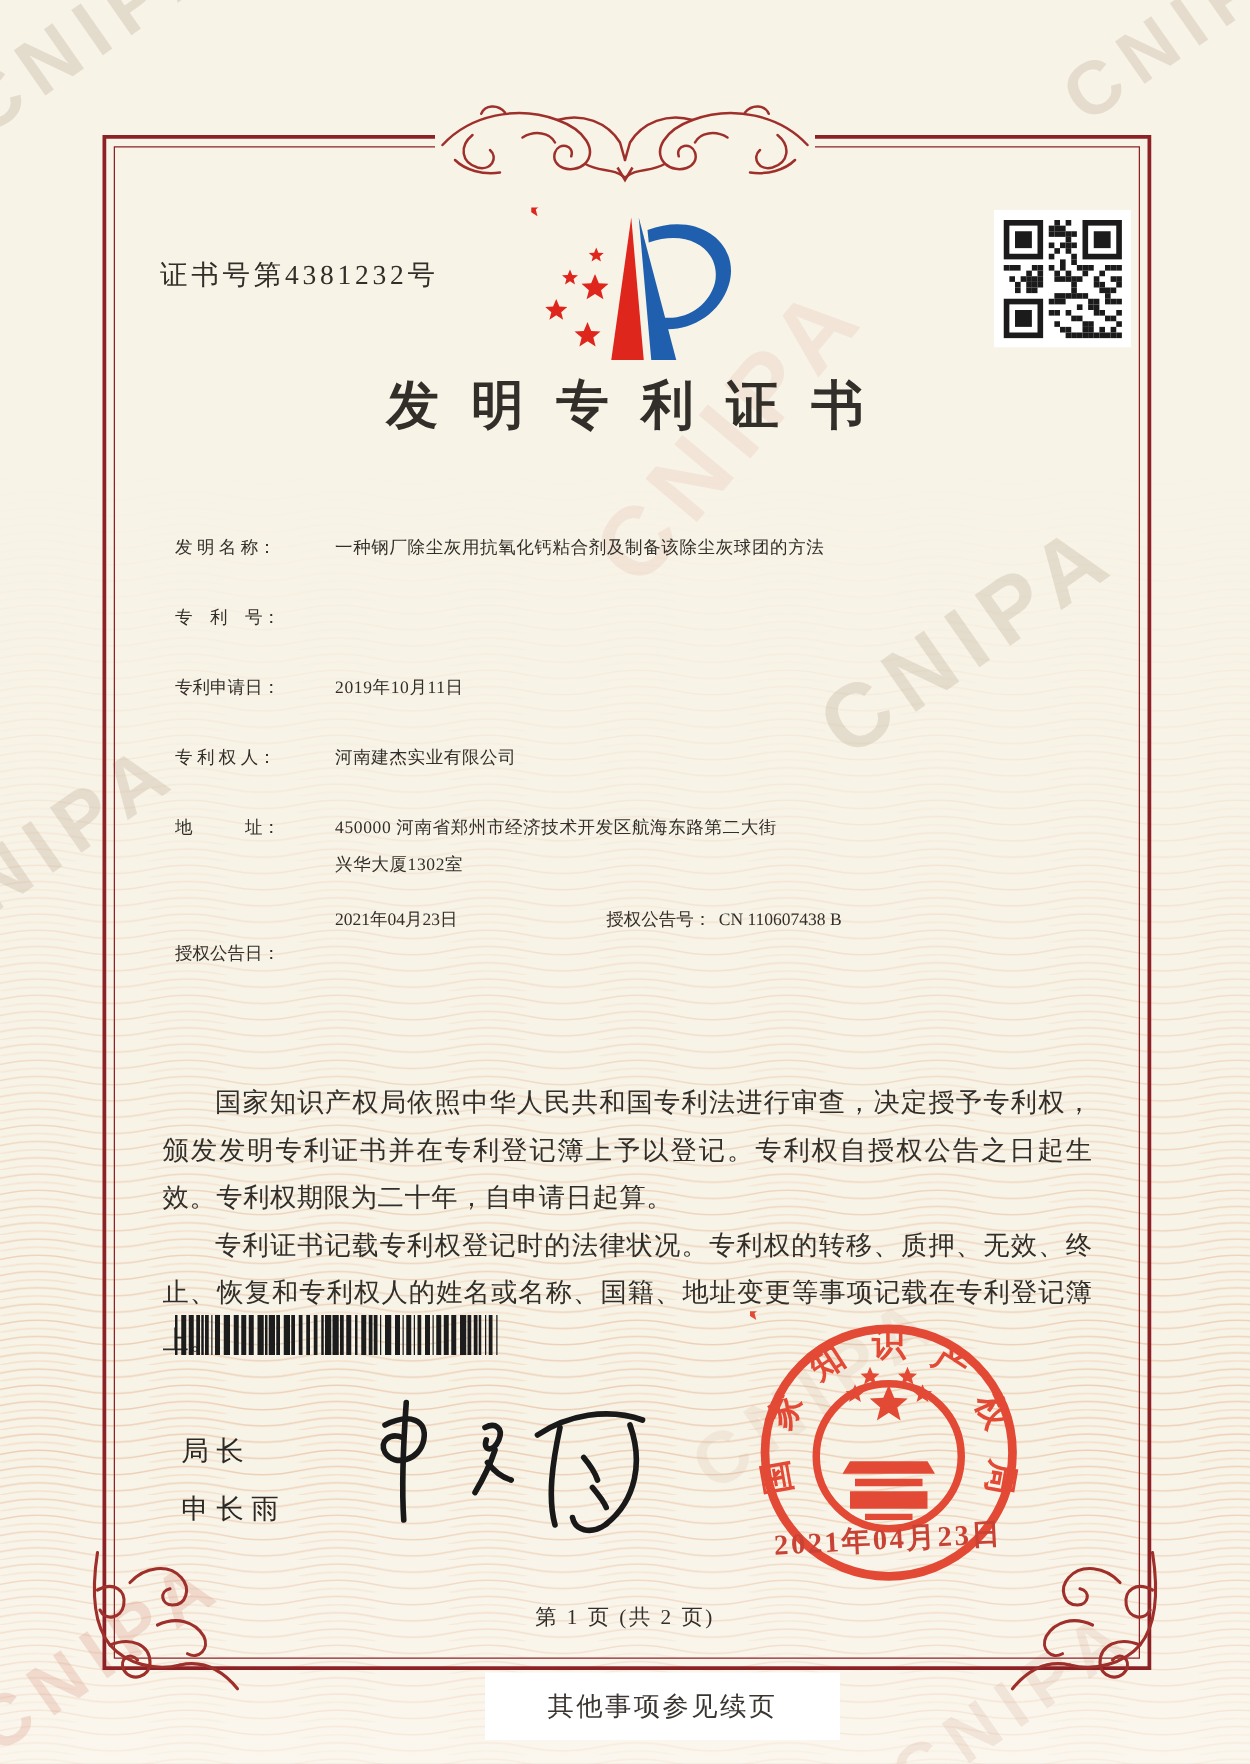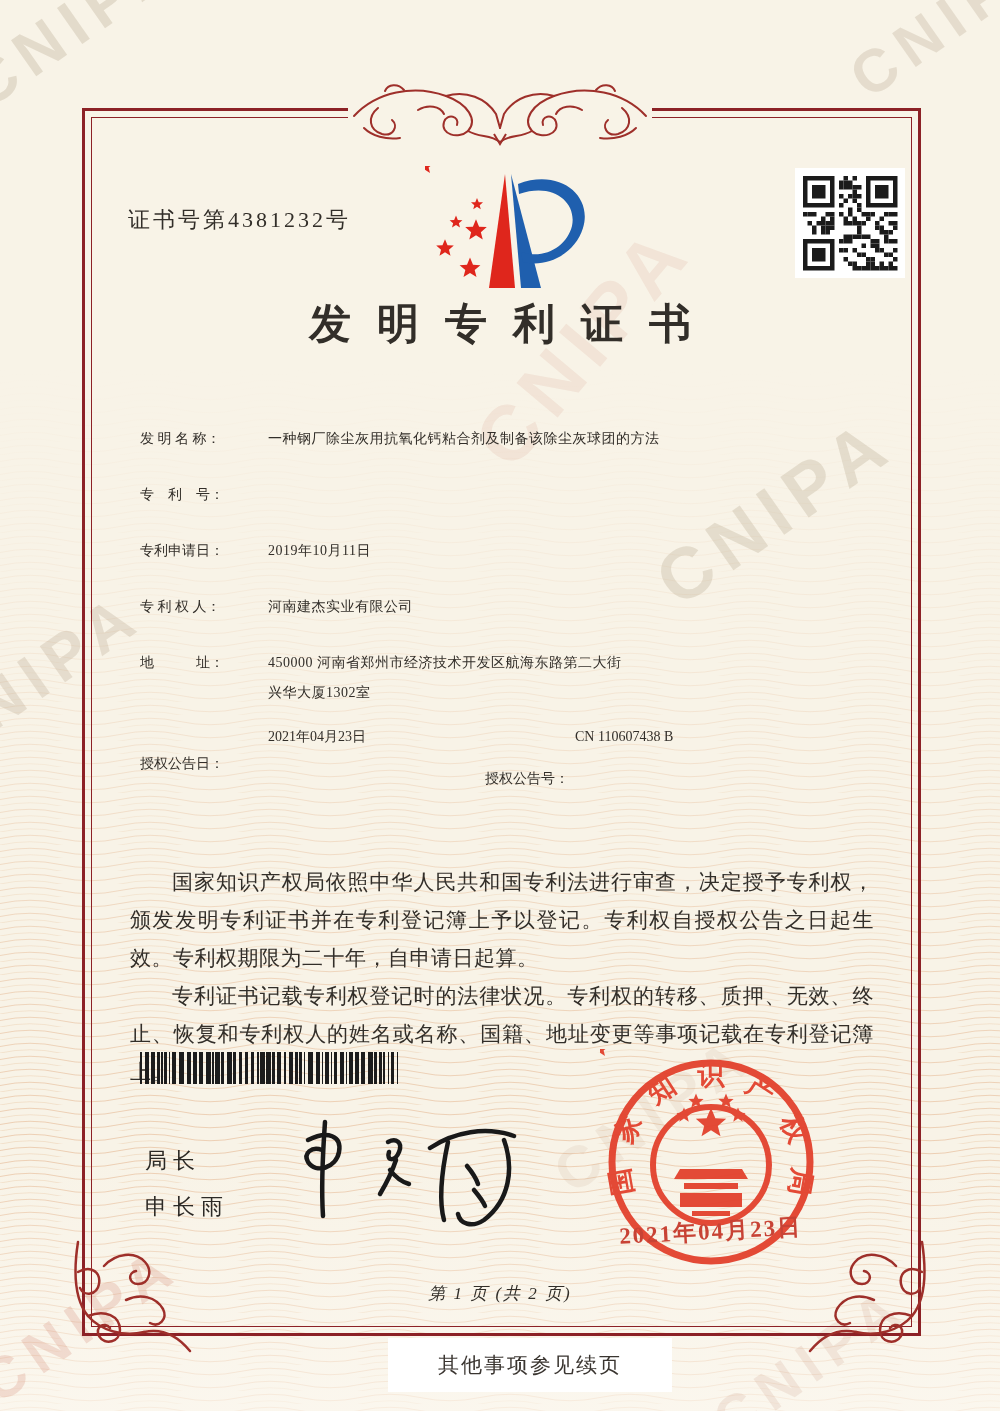--- a/index.html
+++ b/index.html
@@ -27,32 +27,32 @@
   .cert-no{left:128px;top:167px;font-size:22px;letter-spacing:3px;margin-top:38px;}
   .title{left:0;right:0;top:296px;text-align:center;font-size:42px;font-weight:700;
          letter-spacing:26px;text-indent:26px;}
   .fields{left:140px;top:424px;width:742px;font-size:14px;}
   .frow{display:flex;margin-bottom:26px;line-height:30px;}
   .frow .lbl{width:128px;flex:none;}
   .frow .val{flex:1;letter-spacing:.5px;}
   .grant{display:flex;line-height:30px;}
   .grant .lbl{width:128px;flex:none;margin-top:27px;}
   .grant .val1{width:217px;flex:none;}
-  .grant .lbl2{flex:none;margin-top:42px;}
+  .grant .lbl2{flex:none;}
   .grant .val2{margin-left:6px;}
   .body-text{left:130px;top:826px;width:744px;font-size:21px;line-height:38px;
              text-align:justify;letter-spacing:.5px;margin-top:37px;}
   .body-text p{margin:0;text-indent:2em;}
   .barcode{left:140px;top:1052px;width:262px;height:32px;display:flex;align-items:stretch;}
   .barcode div{height:100%;}
   .officer{left:145px;top:1146px;font-size:22px;letter-spacing:6px;
            font-family:"Liberation Sans","DejaVu Sans",sans-serif;color:#2c2925;}
   .officer2{left:145px;top:1192px;font-size:22px;letter-spacing:6px;
            font-family:"Liberation Sans","DejaVu Sans",sans-serif;color:#2c2925;}
-  .pagenum{left:0;right:0;top:1282px;text-align:center;font-size:17px;letter-spacing:2px;font-style:italic;}
+  .pagenum{left:0;right:0;top:1282px;text-align:center;font-size:17px;letter-spacing:2px;}
   .footer-note{left:388px;top:1338px;width:284px;height:54px;line-height:54px;z-index:5;
         text-align:center;font-size:21px;background:#ffffff;color:#3a3530;letter-spacing:2px;}
   .seal-wrap{left:600px;top:1049px;z-index:6;opacity:.95;mix-blend-mode:multiply;}
   svg text{font-family:"Liberation Serif","DejaVu Serif",serif;}
 </style>
 </head>
 <body>
 
 <div class="page">
 

